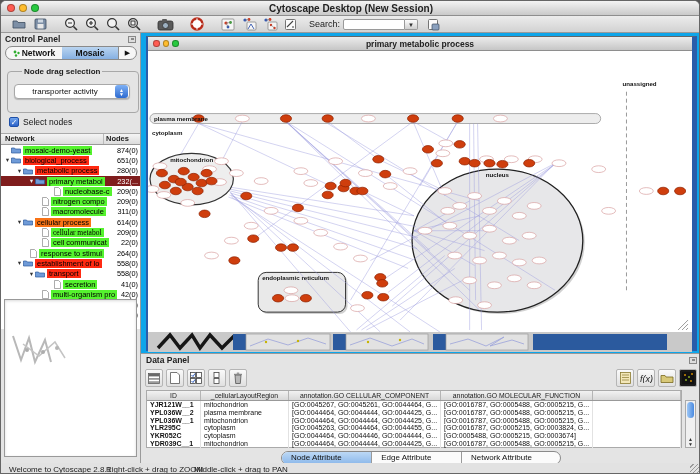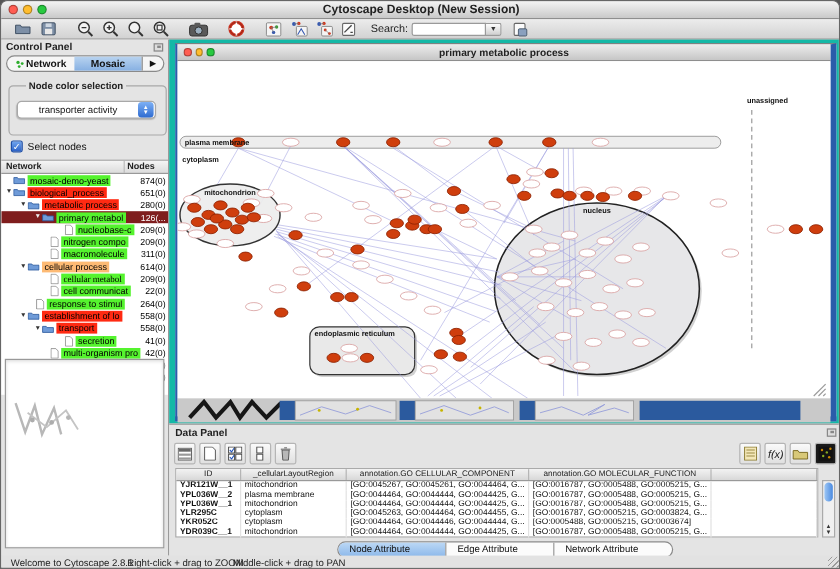--- a/index.html
+++ b/index.html
@@ -54,21 +54,21 @@
   .trow.sel{background:#7f1d1d;}
   .disc{width:7px;font-size:5.5px;color:#333;text-align:center;flex:0 0 auto;}
   .trow.sel .disc{color:#eee;}
   .nico{flex:0 0 auto;margin-right:2px;display:flex;}
   .tlabel{padding:0 2px;color:#000;overflow:hidden;max-width:78px;flex:0 1 auto;}
   .tcount{margin-left:auto;padding-right:2px;font-size:7.3px;color:#000;flex:0 0 auto;}
   .trow.sel .tcount{color:#fff;}
   .birdseye{position:absolute;left:3px;top:266px;width:133px;height:158px;background:#fff;border:1px solid #999;
     box-shadow:inset 0 1px 3px rgba(0,0,0,.15);}
   
-  .desktop{position:absolute;left:140px;top:32px;width:560px;height:320px;background:#14b8a6;}
+  .desktop{position:absolute;left:140px;top:32px;width:560px;height:320px;background:#0ea5e9;}
   .iframe{position:absolute;left:5px;top:3px;width:551px;height:315px;background:#fff;
     border-left:2px solid #2a5caa;border-right:5px solid #2a5caa;border-bottom:4px solid #2a5caa;border-top:1px solid #666;}
   .if-title{height:14px;background:linear-gradient(#ececec,#c6c6c6);border-bottom:1px solid #8e8e8e;
     display:flex;align-items:center;position:relative;}
   .if-title .lights{margin-left:5px;gap:3px;}
   .if-title .light{width:6.5px;height:6.5px;}
   .if-name{position:absolute;left:0;right:0;text-align:center;font-size:8.5px;font-weight:bold;color:#222;}
   .canvas{position:relative;width:544px;height:281px;background:#fff;overflow:hidden;}
   .if-strip{position:relative;width:544px;height:20px;background:#c9c9c9;overflow:hidden;}
   
@@ -235,21 +235,21 @@
             <circle cx="3" cy="5.5" r="1.2" fill="#2fae2f"></circle>
           </svg>
         <span>Network</span>
       </div>
       <div class="cp-tab active">
         <span>Mosaic</span>
       </div>
       <div class="cp-tab-more">▶</div>
     </div>
     <fieldset class="groupbox">
-      <legend>Node color selection</legend>
+      <legend>Node drag selection</legend>
       <div class="combo">
         <div class="combo-txt">transporter activity</div>
         <div class="combo-step">
             <span>▲</span>
             <span>▼</span>
           </div>
       </div>
     </fieldset>
     <div class="chkrow">
       <div class="chk">✓</div>
@@ -290,21 +290,21 @@
           <span class="tcount">280(0)</span>
         </div>
         <div class="trow sel" style="padding-left: 27px;">
           <span class="disc">▼</span>
           <span class="nico">
             <svg width="10" height="8">
               <path d="M0.5 7 L0.5 2 L3.5 2 L4.3 3 L9.5 3 L9.5 7 Z" fill="#6f9bd8" stroke="#2d5a9e" stroke-width="0.7"></path>
             </svg>
           </span>
           <span class="tlabel" style="background: rgb(85, 243, 46);">primary metabol</span>
-          <span class="tcount">126(...</span>
+          <span class="tcount">232(...</span>
         </div>
         <div class="trow" style="padding-left: 46px;">
           <span class="disc"></span>
           <span class="nico">
             <svg width="7" height="9">
               <path d="M0.5 0.5 L4.5 0.5 L6.5 2.5 L6.5 8.5 L0.5 8.5 Z" fill="#fff" stroke="#888" stroke-width="0.7"></path>
             </svg>
           </span>
           <span class="tlabel" style="background: rgb(85, 243, 46);">nucleobase-c</span>
           <span class="tcount">209(0)</span>
@@ -329,21 +329,21 @@
           <span class="tlabel" style="background: rgb(85, 243, 46);">macromolecule</span>
           <span class="tcount">311(0)</span>
         </div>
         <div class="trow" style="padding-left: 15px;">
           <span class="disc">▼</span>
           <span class="nico">
             <svg width="10" height="8">
               <path d="M0.5 7 L0.5 2 L3.5 2 L4.3 3 L9.5 3 L9.5 7 Z" fill="#6f9bd8" stroke="#2d5a9e" stroke-width="0.7"></path>
             </svg>
           </span>
-          <span class="tlabel" style="background: #fdba74;">cellular process</span>
+          <span class="tlabel" style="background: #f97316;">cellular process</span>
           <span class="tcount">614(0)</span>
         </div>
         <div class="trow" style="padding-left: 34px;">
           <span class="disc"></span>
           <span class="nico">
             <svg width="7" height="9">
               <path d="M0.5 0.5 L4.5 0.5 L6.5 2.5 L6.5 8.5 L0.5 8.5 Z" fill="#fff" stroke="#888" stroke-width="0.7"></path>
             </svg>
           </span>
           <span class="tlabel" style="background: rgb(85, 243, 46); font-family: Liberation Serif, serif;">cellular metabol</span>

